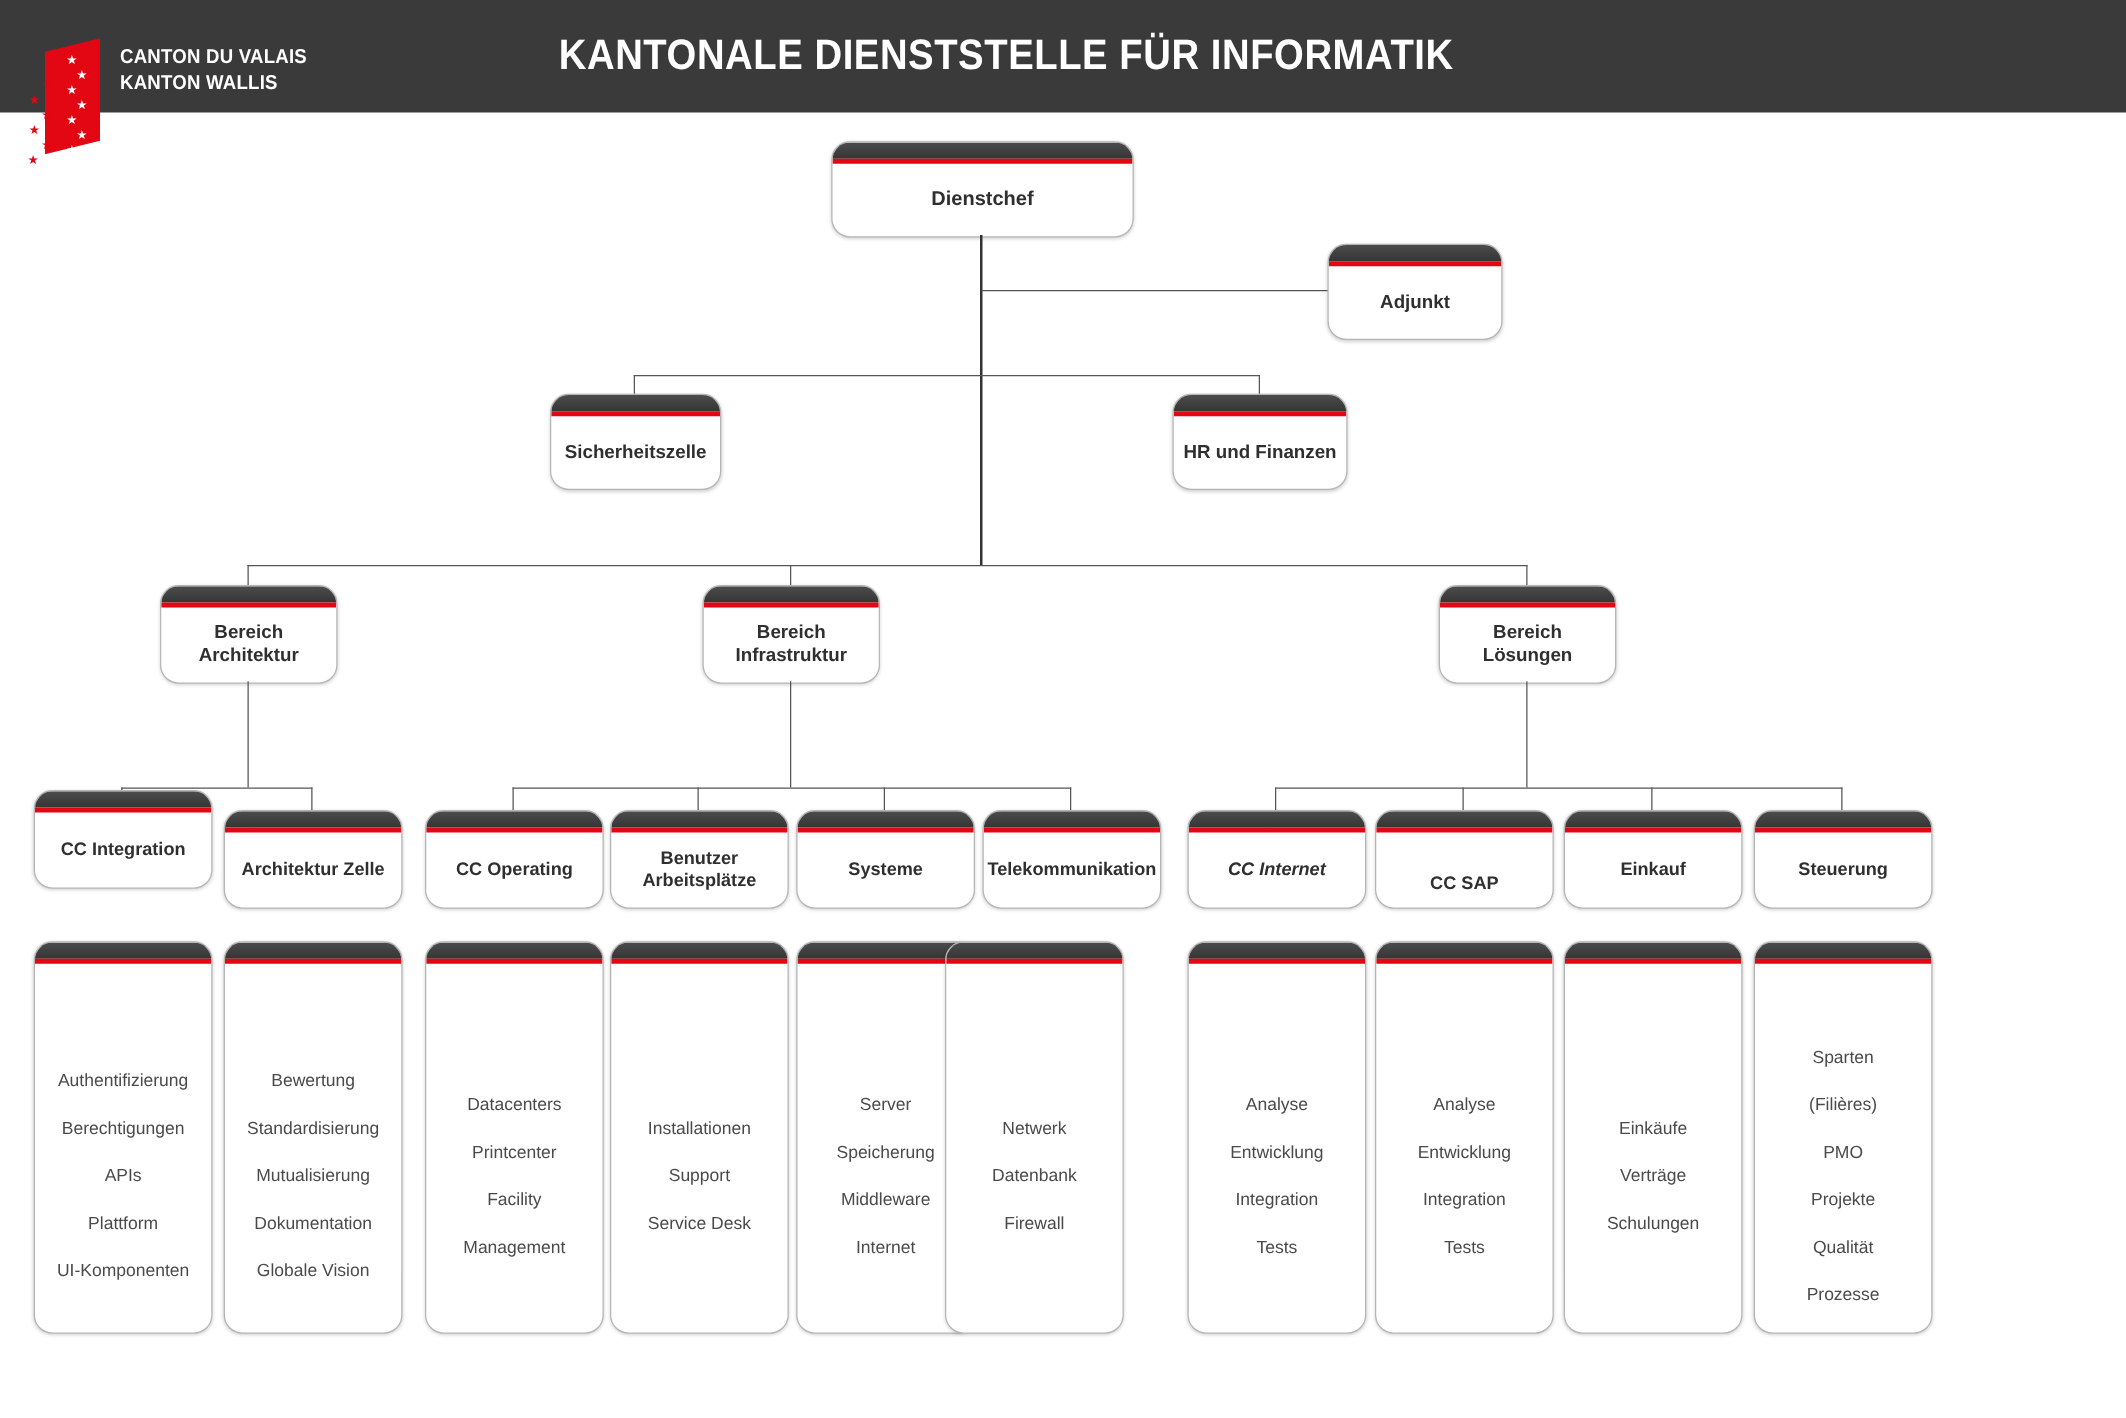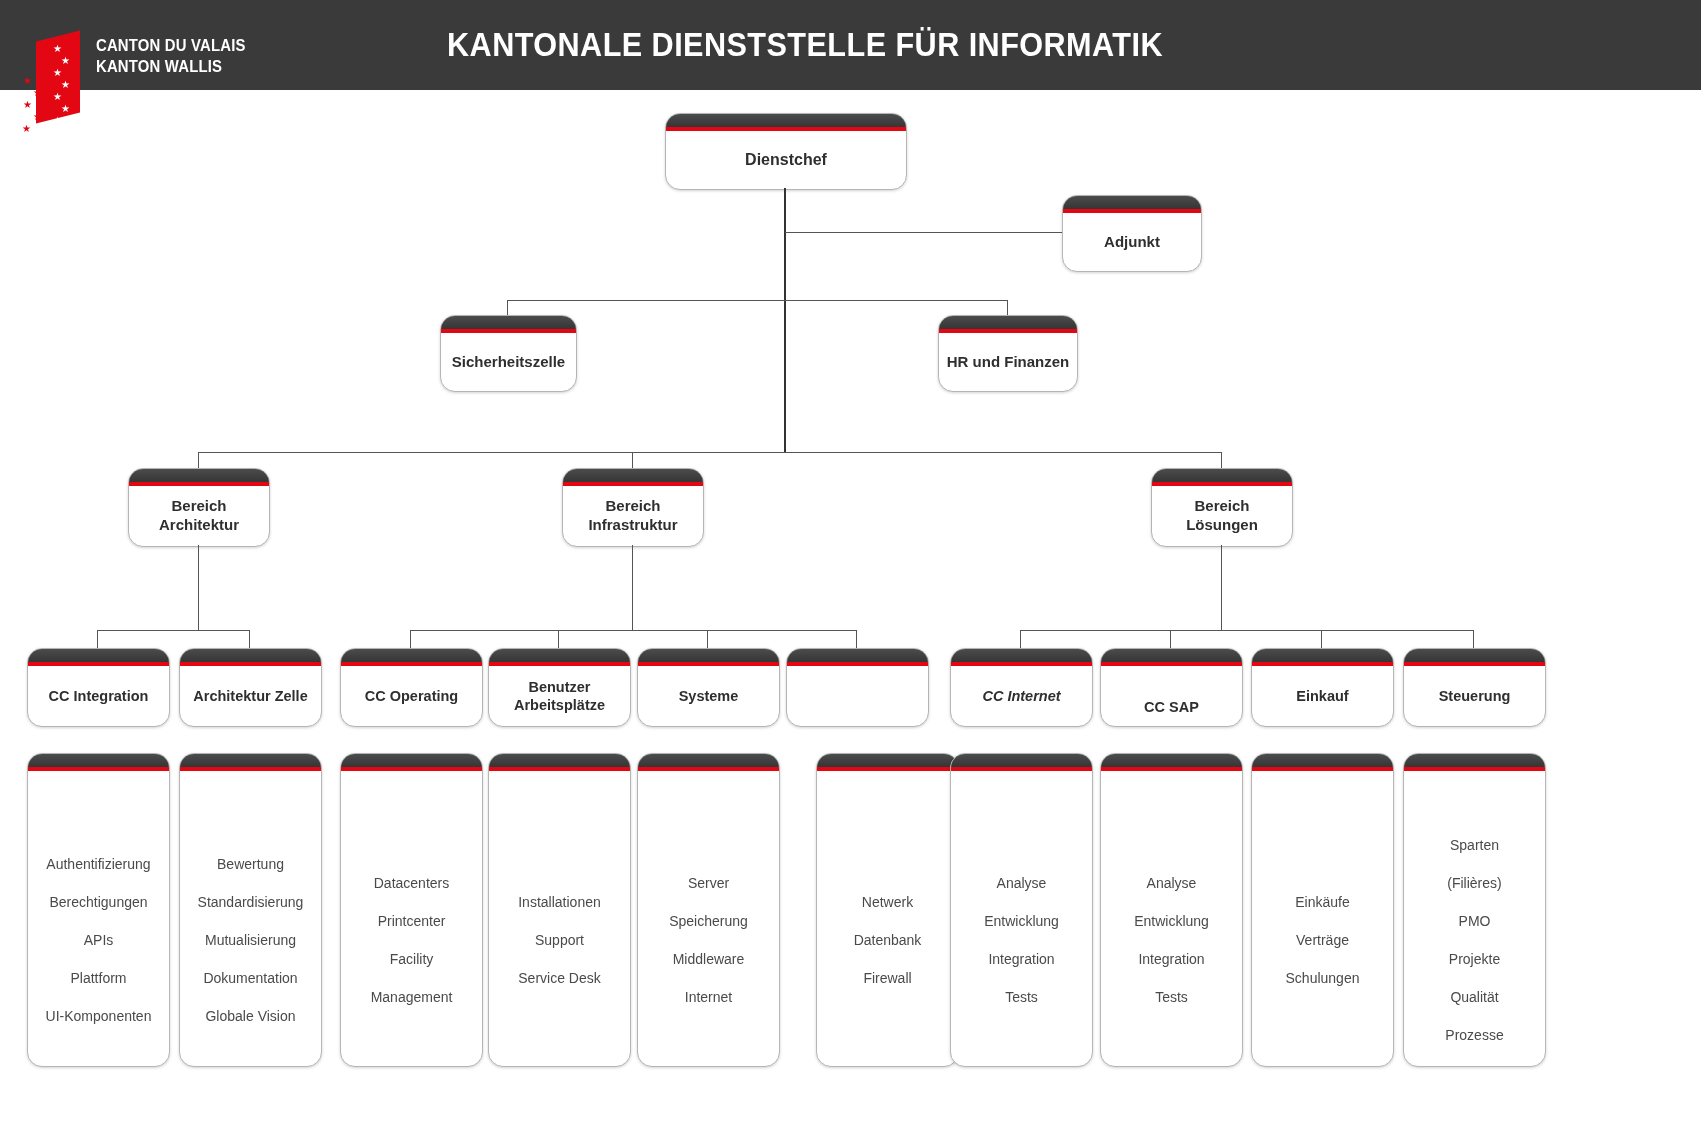--- a/index.html
+++ b/index.html
@@ -121,21 +121,21 @@
       <div class="cline" style="left: 410px; top: 630px; width: 1px; height: 18px;"></div>
       <div class="cline" style="left: 558px; top: 630px; width: 1px; height: 18px;"></div>
       <div class="cline" style="left: 707px; top: 630px; width: 1px; height: 18px;"></div>
       <div class="cline" style="left: 856px; top: 630px; width: 1px; height: 18px;"></div>
       <div class="cline" style="left: 1020px; top: 630px; width: 1px; height: 18px;"></div>
       <div class="cline" style="left: 1170px; top: 630px; width: 1px; height: 18px;"></div>
       <div class="cline" style="left: 1321px; top: 630px; width: 1px; height: 18px;"></div>
       <div class="cline" style="left: 1473px; top: 630px; width: 1px; height: 18px;"></div>
     </div>
   <div id="units">
-      <div class="node unit-header" style="left: 27px; top: 648px; width: 141px; height: 77px;">
+      <div class="node unit-header" style="left: 27px; top: 632px; width: 141px; height: 77px;">
         <div class="node-top"></div>
     <div class="node-body">CC Integration</div>
       </div>
       <div class="node unit-detail" style="left: 27px; top: 753px; width: 141px; height: 312px;">
         <div class="node-top"></div>
     <div class="node-body">
           <div class="detail-item">Authentifizierung</div>
           <div class="detail-item">Berechtigungen</div>
           <div class="detail-item">APIs</div>
           <div class="detail-item">Plattform</div>
@@ -189,22 +189,23 @@
         <div class="node-top"></div>
     <div class="node-body">
           <div class="detail-item">Server</div>
           <div class="detail-item">Speicherung</div>
           <div class="detail-item">Middleware</div>
           <div class="detail-item">Internet</div>
         </div>
       </div>
       <div class="node unit-header" style="left: 786px; top: 648px; width: 141px; height: 77px;">
         <div class="node-top"></div>
-      </div>
-      <div class="node unit-detail" style="left: 816px; top: 753px; width: 141px; height: 312px; justify-content: space-between;">
+    <div class="node-body">Telekommunikation</div>
+      </div>
+      <div class="node unit-detail" style="left: 756px; top: 753px; width: 141px; height: 312px; justify-content: space-between;">
         <div class="node-top"></div>
     <div class="node-body">
           <div class="detail-item">Netwerk</div>
           <div class="detail-item">Datenbank</div>
           <div class="detail-item">Firewall</div>
         </div>
       </div>
       <div class="node unit-header" style="left: 950px; top: 648px; width: 141px; height: 77px; font-style: italic;">
         <div class="node-top"></div>
     <div class="node-body">CC Internet</div>

